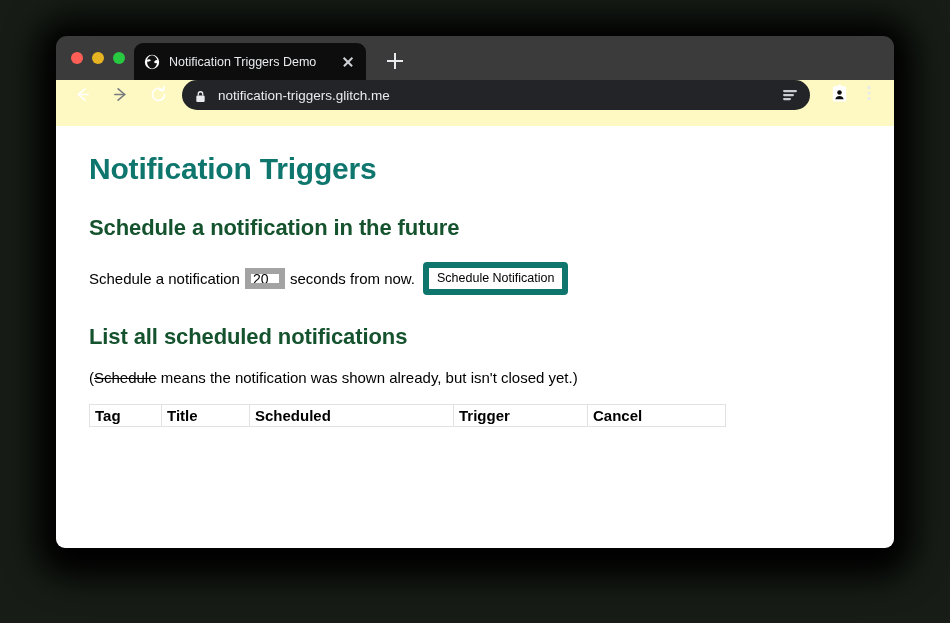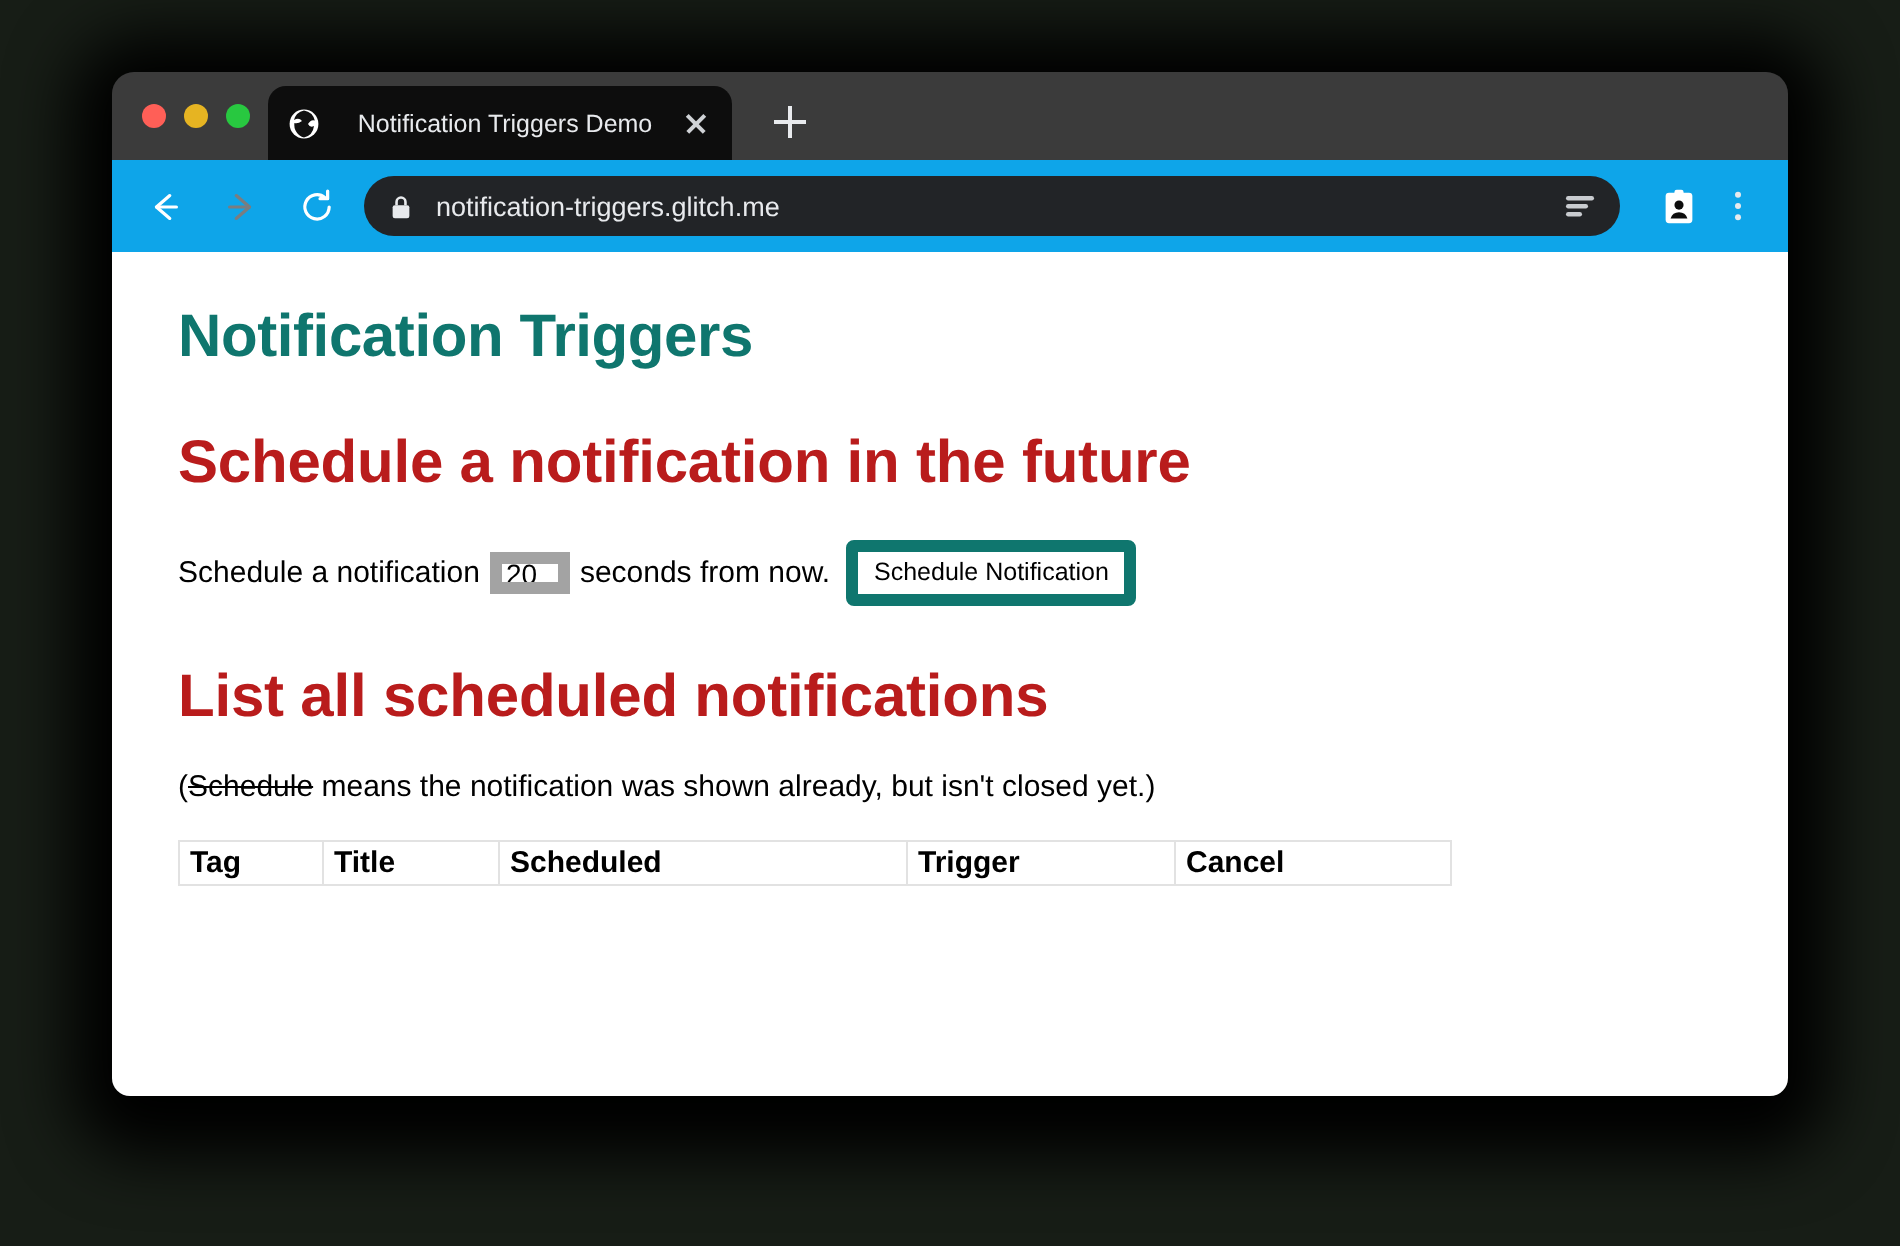--- a/index.html
+++ b/index.html
@@ -55,21 +55,20 @@
   .light.green { background: #28c840; }
 
   .tab {
     position: absolute;
     left: 78px; top: 7px;
     width: 232px; height: 37px;
     background: #0d0d0d;
     border-radius: 9px 9px 0 0;
     display: flex; align-items: center;
     padding: 0 10px;
-    text-align: center;
   }
   .favicon {
     width: 16px; height: 16px; flex: none;
     margin-right: 9px;
   }
   .tab-title {
     flex: 1;
     color: #e8eaed;
     font-size: 12.5px;
     white-space: nowrap;
@@ -102,23 +101,23 @@
     position: absolute;
     background: #e8eaed;
   }
   .newtab::before { left: 3px; top: 10px; width: 16px; height: 1.8px; }
   .newtab::after  { left: 10px; top: 3px; width: 1.8px; height: 16px; }
 
   
   .toolbar {
     position: relative;
     height: 46px;
-    background: #0ea5e9;
+    background: #fef9c3;
     display: flex;
-    align-items: center;
+    align-items: flex-start;
     padding: 0 12px;
   }
   .navbtn {
     width: 28px; height: 28px;
     margin-right: 10px;
     display: flex; align-items: center; justify-content: center;
     flex: none;
   }
   .omnibox {
     flex: 1;
@@ -151,23 +150,23 @@
   }
   h1.page-title {
     margin: 0;
     font-size: 30px;
     font-weight: bold;
     color: #0f766e;
     letter-spacing: -0.2px;
   }
   h2.section {
     margin: 29px 0 0 0;
-    font-size: 30px;
+    font-size: 22px;
     font-weight: bold;
-    color: #b91c1c;
+    color: #14532d;
     letter-spacing: -0.1px;
   }
   .row {
     margin-top: 21px;
     font-size: 15px;
     color: #000;
     display: flex;
     align-items: center;
   }
   .seconds-input {

